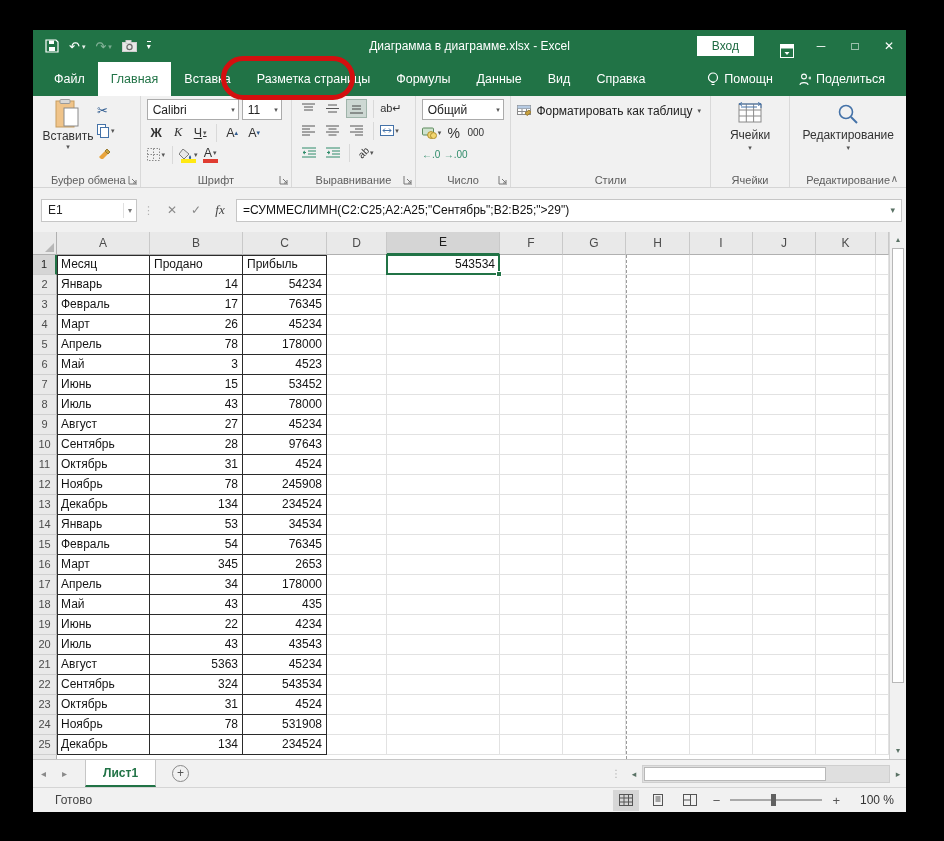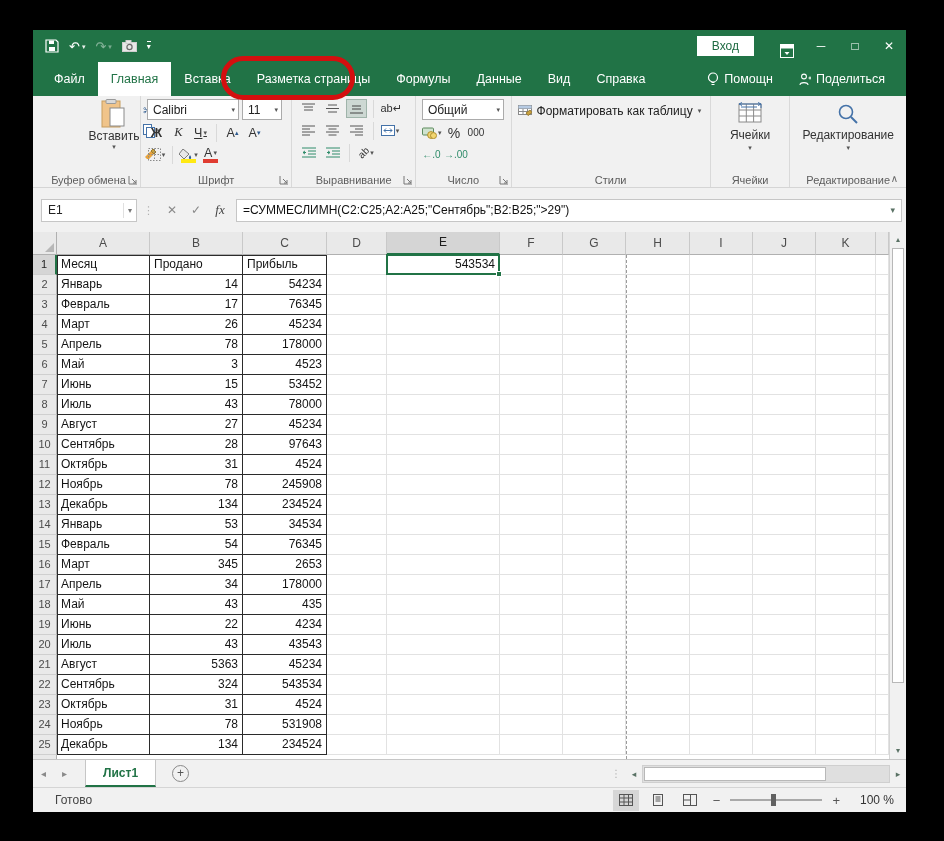--- a/index.html
+++ b/index.html
@@ -27,21 +27,21 @@
   .tab .ticn{margin-right:5px;display:flex;}
   .annotation{position:absolute;left:188px;top:26px;width:134px;height:44px;border:5px solid #d40f0f;border-radius:22px;pointer-events:none;z-index:50;}
 
   
   .ribbon{position:absolute;left:0;top:66px;right:0;height:92px;background:#f1f1f1;border-bottom:1px solid #d5d5d5;display:flex;align-items:stretch;padding-left:4px;}
   .rgroup{position:relative;border-right:1px solid #d9d9d9;padding:3px 6px 16px 6px;}
   .rcaption{position:absolute;bottom:1px;left:0;right:0;text-align:center;font-size:11px;color:#5d5d5d;white-space:nowrap;}
   .launch{position:absolute;right:2px;bottom:2px;width:10px;height:10px;}
   .collapse{position:absolute;right:8px;bottom:3px;color:#666;font-size:10px;}
   .pastewrap{display:flex;gap:4px;}
-  .pastebig{display:flex;flex-direction:column;align-items:center;width:50px;font-size:12px;color:#333;margin-left:46px;}
+  .pastebig{display:flex;flex-direction:column;align-items:center;width:50px;font-size:12px;color:#333;}
   .pastebig .dd{font-size:7px;color:#555;}
   .minicol{display:flex;flex-direction:column;gap:3px;padding-top:2px;}
   .mbtn{display:flex;align-items:center;gap:2px;height:18px;font-size:13px;color:#2f5b8f;}
   .mbtn .dd{font-size:7px;color:#555;}
   .frow{display:flex;align-items:center;gap:3px;margin-bottom:3px;}
   .combo{display:flex;align-items:center;background:#fff;border:1px solid #ababab;height:21px;font-size:12px;color:#222;padding:0 3px 0 5px;}
   .combo .dd{margin-left:auto;font-size:7px;color:#555;padding-left:4px;}
   .tbtn{min-width:19px;height:19px;display:flex;align-items:center;justify-content:center;font-size:12.5px;color:#333;}
   .tbtn .dd{font-size:7px;color:#555;margin-left:1px;}
   .bold{font-weight:bold;}
@@ -142,20 +142,21 @@
         </span>
       <span class="qbtn">
         <svg width="15" height="12" viewBox="0 0 15 12">
             <rect x="0.5" y="2.5" width="14" height="9" fill="#e8e8e8" stroke="#cfcfcf"></rect>
             <rect x="4" y="0.5" width="5" height="3" fill="#e8e8e8" stroke="#cfcfcf"></rect>
             <circle cx="7.5" cy="7" r="2.6" fill="none" stroke="#6a6a6a" stroke-width="1.2"></circle>
           </svg>
       </span>
       <span class="qbtn custom">▾</span>
     </div>
+    <div class="titletext">Диаграмма в диаграмме.xlsx  -  Excel</div>
     <div class="titright">
       <span class="signin">Вход</span>
       <span class="winbtn ribdisp">
         <svg width="14" height="14" viewBox="0 0 14 14" style="margin:9px auto 0;">
             <rect x="0.5" y="0.5" width="13" height="13" fill="none" stroke="#fff"></rect>
             <rect x="0.5" y="0.5" width="13" height="4" fill="#fff"></rect>
             <path d="M7 11 L4.5 8 h5z" fill="#fff"></path>
           </svg>
       </span>
       <span class="winbtn">─</span>

